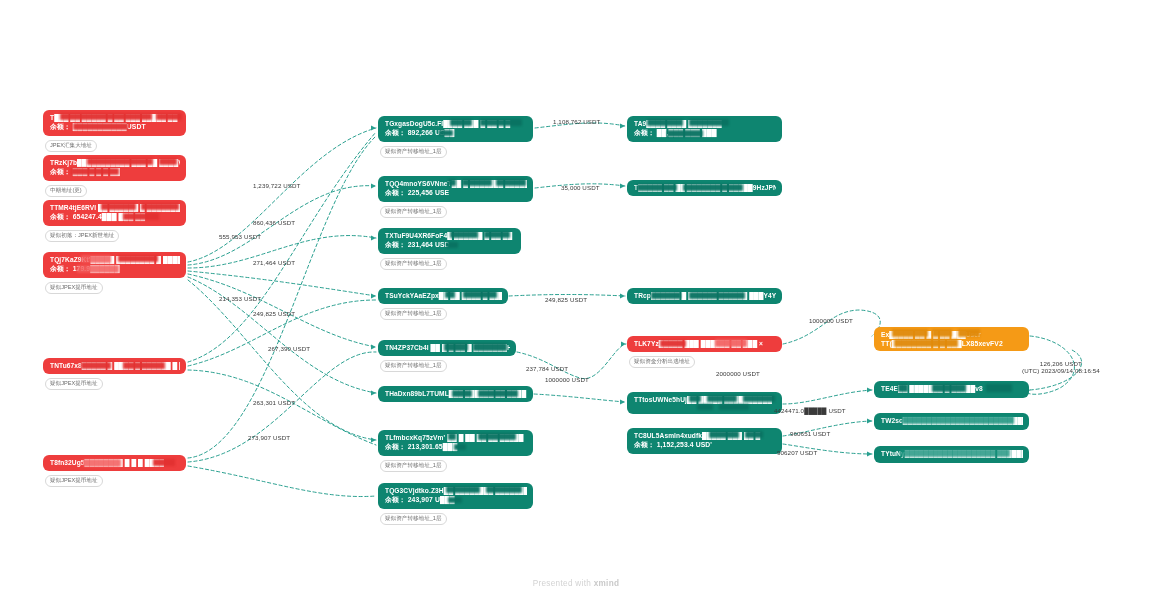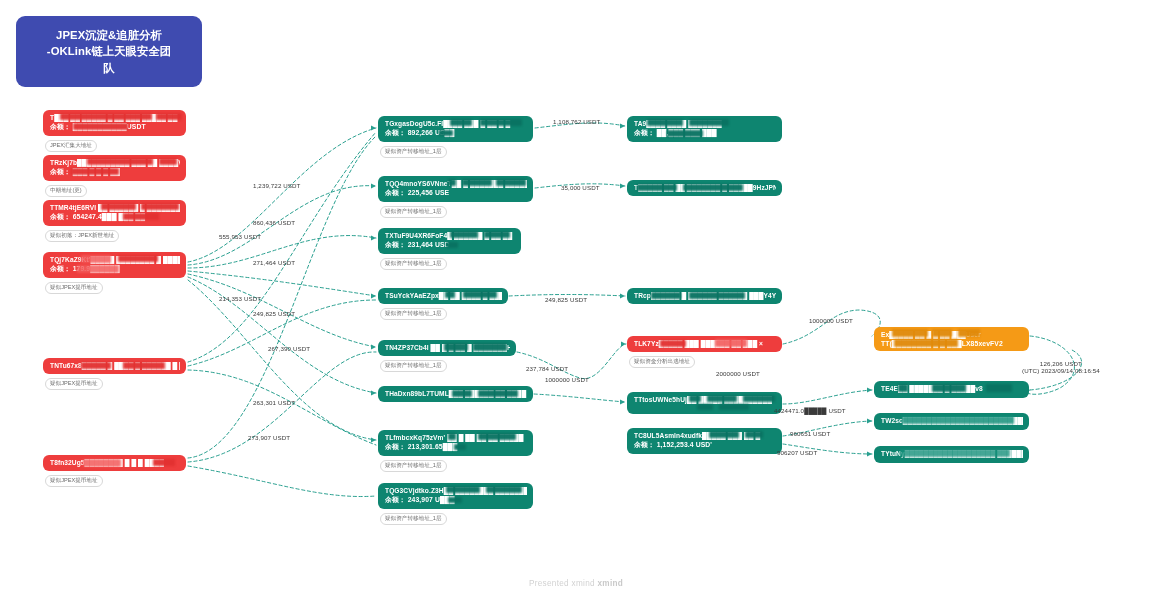--- a/index.html
+++ b/index.html
@@ -125,27 +125,20 @@
       <polygon points="625,186 620,183.6 620,188.4"></polygon>
       <polygon points="625,296 620,293.6 620,298.4"></polygon>
       <polygon points="626,344 621,341.6 621,346.4"></polygon>
       <polygon points="625,402 620,399.6 620,404.4"></polygon>
       <polygon points="872,390 867,387.6 867,392.4"></polygon>
       <polygon points="872,421 867,418.6 867,423.4"></polygon>
       <polygon points="872,454 867,451.6 867,456.4"></polygon>
     </g>
   </svg>
 
-  <div class="node n-root" style="left:16px;top:16px;width:186px;height:71px;">
-    <div>
-      <span class="ln">JPEX沉淀&amp;追脏分析</span>
-      <span class="ln">-OKLink链上天眼安全团</span>
-      <span class="ln">队</span>
-    </div>
-  </div>
 
   <div class="node n-red" style="left:43px;top:110px;width:143px;height:26px;">
     <span class="ln addr">T███ ██ █████ █ ██ ███ █████ ██</span>
     <span class="ln bal">余额： ███████████USDT</span>
     <span class="redact rd-red-d rd-blur" style="left:17px;top:3px;width:92px;height:7px;"></span>
     <span class="redact rd-red-d rd-blur" style="left:113px;top:3px;width:26px;height:7px;"></span>
     <span class="redact rd-red-d rd-blur" style="left:30px;top:13px;width:55px;height:7px;"></span>
   </div>
   <div class="tag" style="left:45px;top:140px;">JPEX汇集大地址</div>
 
@@ -345,15 +338,15 @@
   <div class="elabel" style="left:777px;top:449px;">906207 USDT</div>
 
   <div class="elabel" style="left:1022px;top:360px;text-align:center;">
     <span class="l2">126,206 USDT</span>
     <span class="l2">(UTC) 2023/09/14 08:16:54</span>
   </div>
 
 </div>
 
 <div id="footer">
-  <span>Presented xmind</span>
+  <span>Presented with</span>
   <b>xmind</b>
 </div>
 
 </body></html>

